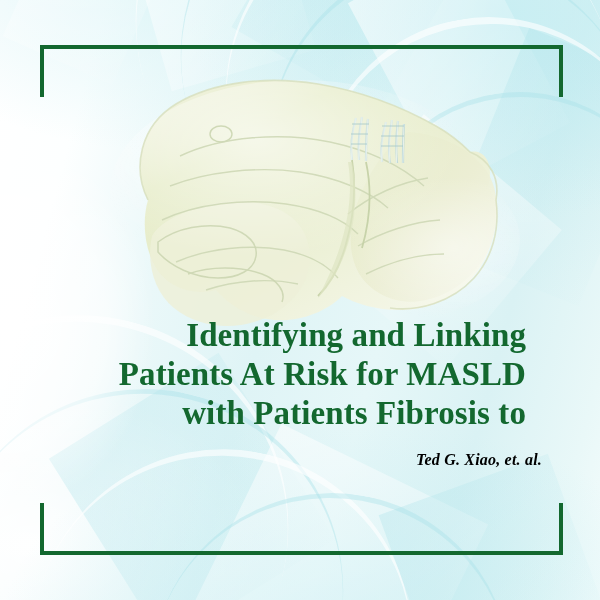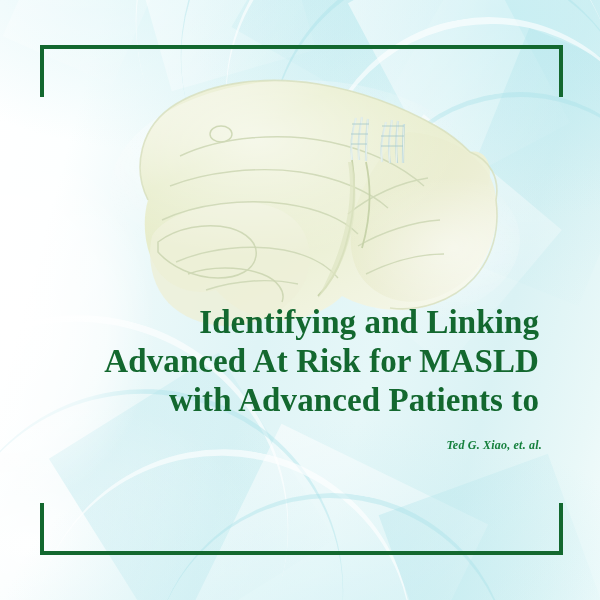--- a/index.html
+++ b/index.html
@@ -149,30 +149,30 @@
     top: 300px;
     text-align: right;
   }
   .title {
     color: #13682f;
     font-family: "Liberation Serif", serif;
     font-weight: bold;
     font-size: 33px;
     line-height: 39px;
     letter-spacing: 0.1px;
-    margin: 3px;
+    margin: 16px;
   }
   .title-line { display: block; white-space: nowrap; }
   .authors {
     margin-top: 18px;
-    color: #15803d;
+    color: #000000;
     font-family: "Liberation Serif", serif;
     font-style: italic;
     font-weight: bold;
-    font-size: 12px;
+    font-size: 16px;
     letter-spacing: 0.2px;
   }
 </style>
 </head>
 <body>
 
 <div id="poster">
 
   <div class="bg-base"></div>
   <div class="bg-wash-top"></div>
@@ -326,19 +326,19 @@
   <div class="bracket bracket-tl"></div>
   <div class="bracket-line-top"></div>
   <div class="bracket bracket-tr"></div>
   <div class="bracket bracket-bl"></div>
   <div class="bracket-line-bottom"></div>
   <div class="bracket bracket-br"></div>
 
   <div class="text-block">
     <h1 class="title">
       <span class="title-line">Identifying and Linking</span>
-      <span class="title-line">Advanced At Risk for MASLD</span>
-      <span class="title-line">with Advanced Patients to</span>
+      <span class="title-line">Patients At Risk for MASLD</span>
+      <span class="title-line">with Patients Fibrosis to</span>
     </h1>
     <div class="authors">Ted G. Xiao, et. al.</div>
   </div>
 
 </div>
 
 </body></html>

